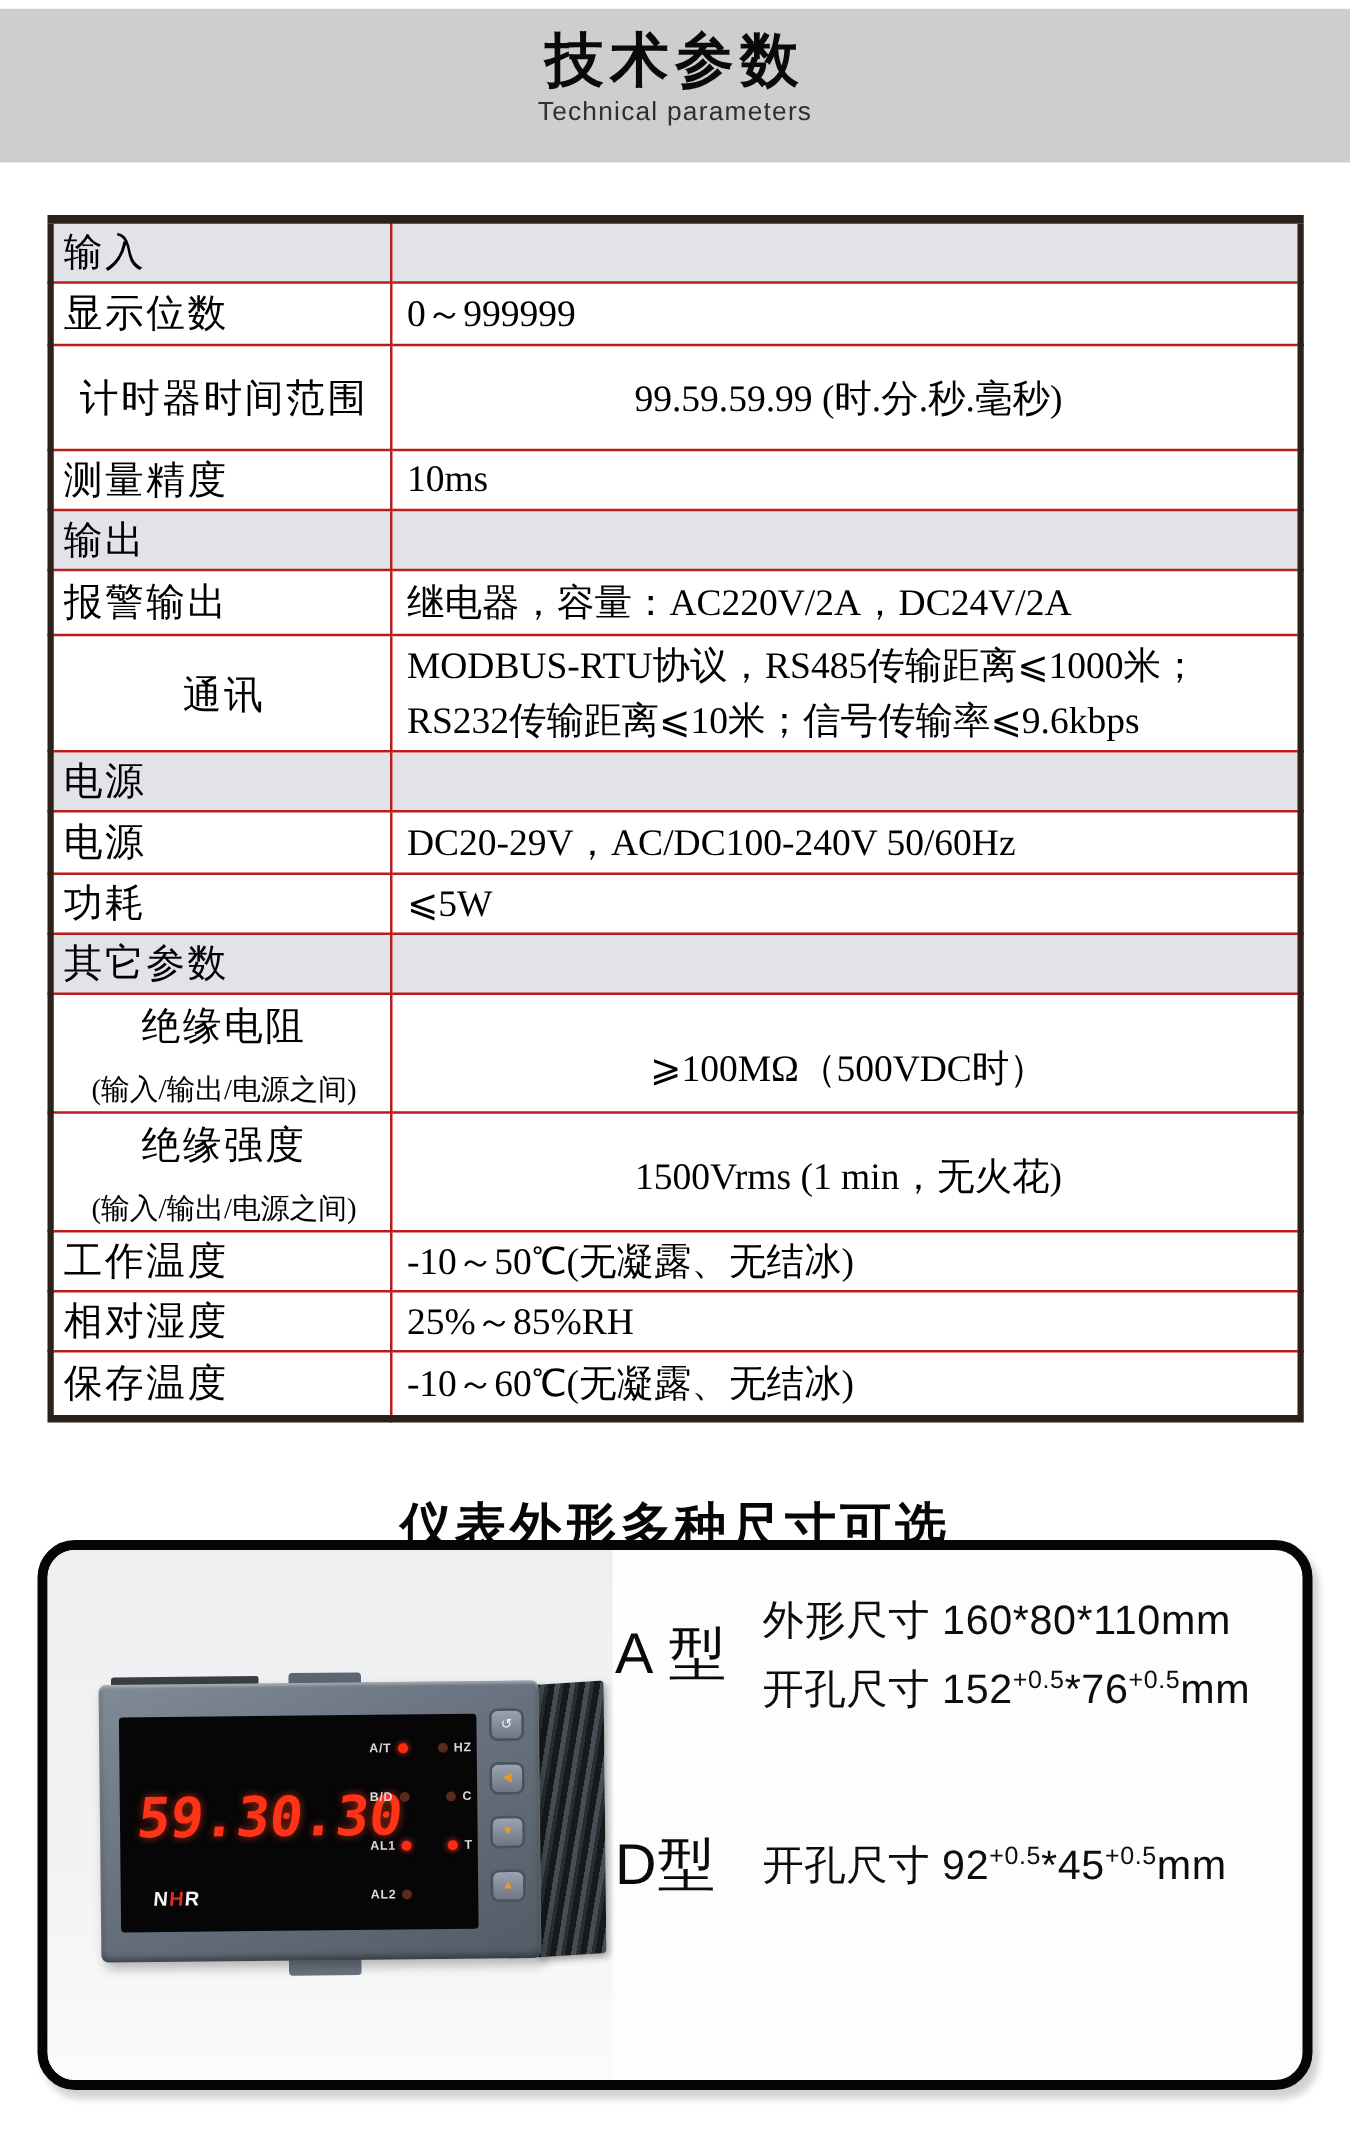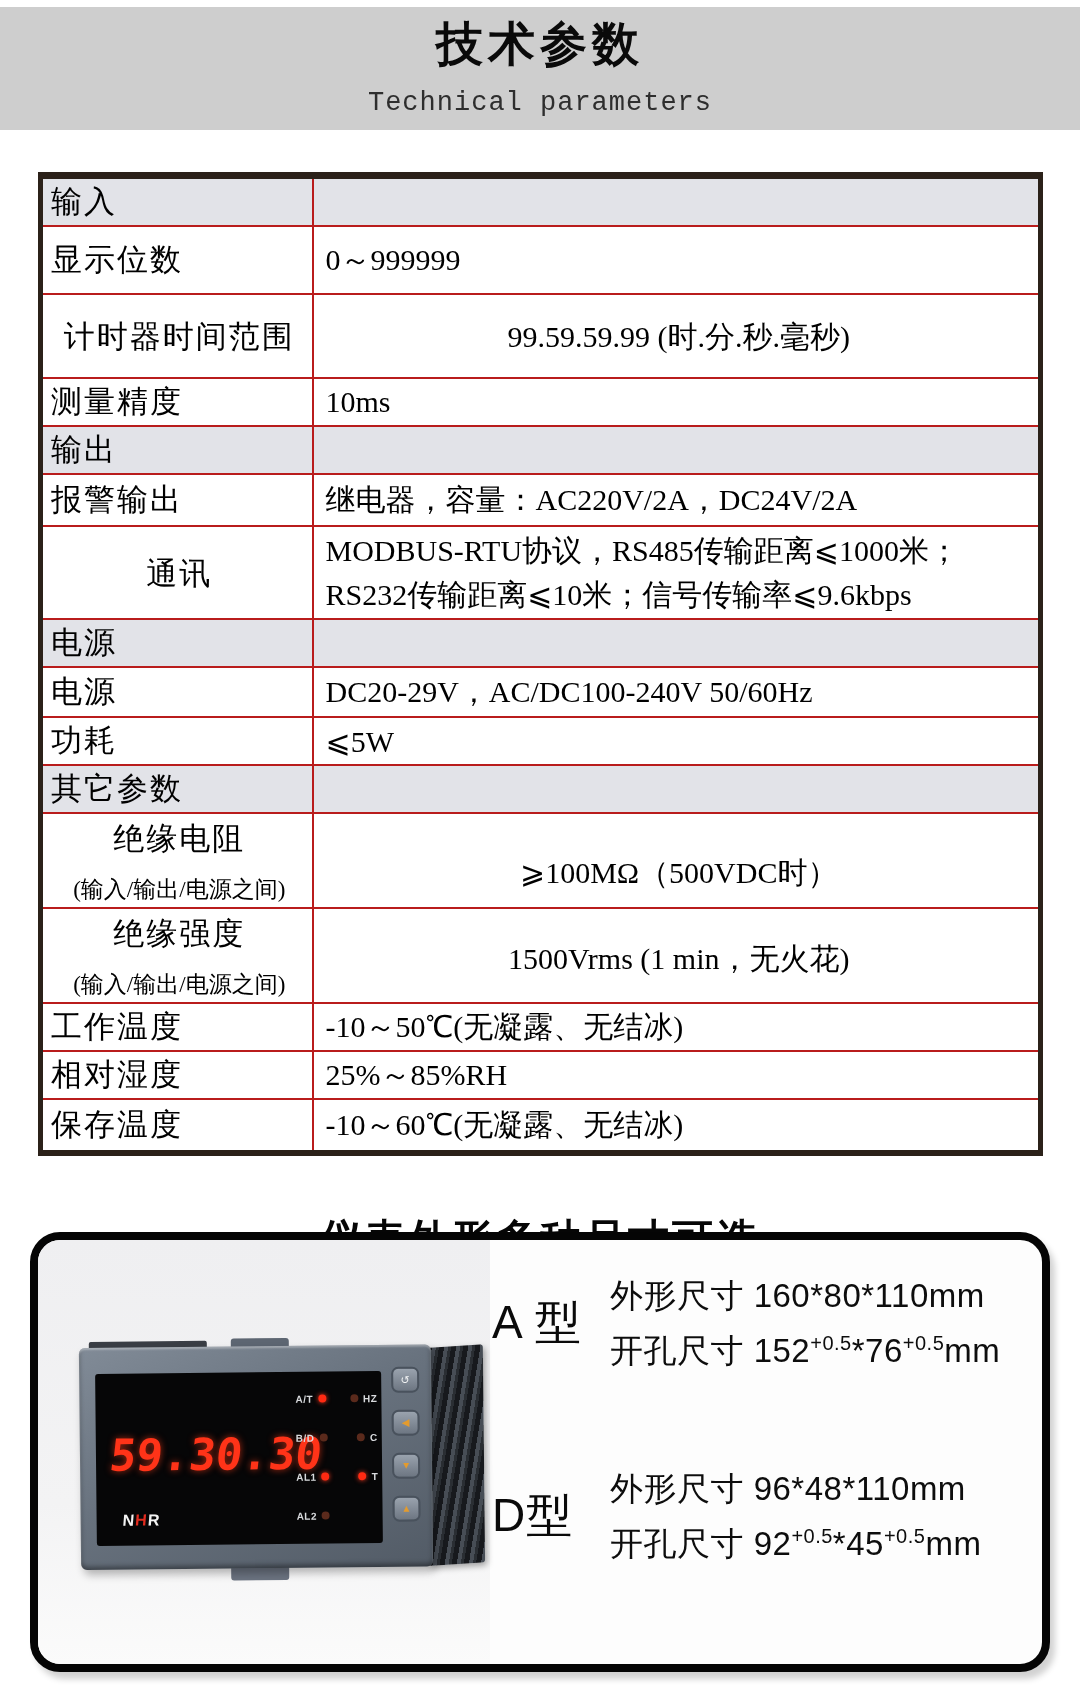--- a/index.html
+++ b/index.html
@@ -2,26 +2,26 @@
 <html><head>
 <meta charset="utf-8">
 <style>
   * { margin:0; padding:0; box-sizing:border-box; }
   html,body { background:#ffffff; }
   body {
     width:1080px; height:1704px; margin:0 auto; position:relative;
     font-family:"Liberation Sans", sans-serif; color:#000;
   }
   
-  .banner { margin-top:7px; height:123px; background:#cecece; text-align:center;font-family:Liberation Mono, monospace; }
+  .banner { margin-top:7px; height:123px; background:#cecece; text-align:center; }
   .banner-title {
     padding-top:14px; font-size:47px; font-weight:bold; letter-spacing:5px;
     color:#0a0a0a; line-height:1.15;
   }
-  .banner-subtitle { font-size:27px; color:#2e2e2e; letter-spacing:1px; margin-top:13px; }
+  .banner-subtitle { font-size:21px; color:#2e2e2e; letter-spacing:1px; margin-top:3px; }
 
   
   table.spec {
     border-collapse:collapse; table-layout:fixed;
     margin:42px 0 0 38px; width:1005px;
     border:5px solid #2b2119; border-top-width:7px; border-bottom-width:6px;
     font-family:"Liberation Serif", serif;
   }
   table.spec col.c1 { width:272px; }
   table.spec td { border:2px solid #b91c1c; vertical-align:middle; overflow:hidden; }
@@ -117,21 +117,21 @@
 <table class="spec">
   <colgroup>
       <col class="c1">
       <col>
     </colgroup>
   <tbody>
       <tr class="section" style="height:42px">
     <td class="lbl">输入</td>
     <td></td>
   </tr>
-  <tr style="height:68px">
+  <tr style="height:50px">
     <td class="lbl">显示位数</td>
     <td class="val">0～999999</td>
   </tr>
   <tr style="height:84px">
     <td class="lbl top">计时器时间范围</td>
     <td class="val top">99.59.59.99 (时.分.秒.毫秒)</td>
   </tr>
   <tr style="height:36px">
     <td class="lbl">测量精度</td>
     <td class="val">10ms</td>
@@ -259,21 +259,20 @@
       <div class="model-lines">
         <div>外形尺寸 160*80*110mm</div>
         <div>
           <span>开孔尺寸 152</span><sup>+0.5</sup><span>*76</span><sup>+0.5</sup><span>mm</span>
         </div>
       </div>
     </div>
     <div class="model-row second">
       <div class="model-name">D型</div>
       <div class="model-lines">
-        <div>外形尺寸 96*48*110mm</div>
         <div>
           <span>开孔尺寸 92</span><sup>+0.5</sup><span>*45</span><sup>+0.5</sup><span>mm</span>
         </div>
       </div>
     </div>
   </div>
 
 </div>
 
 </body></html>

